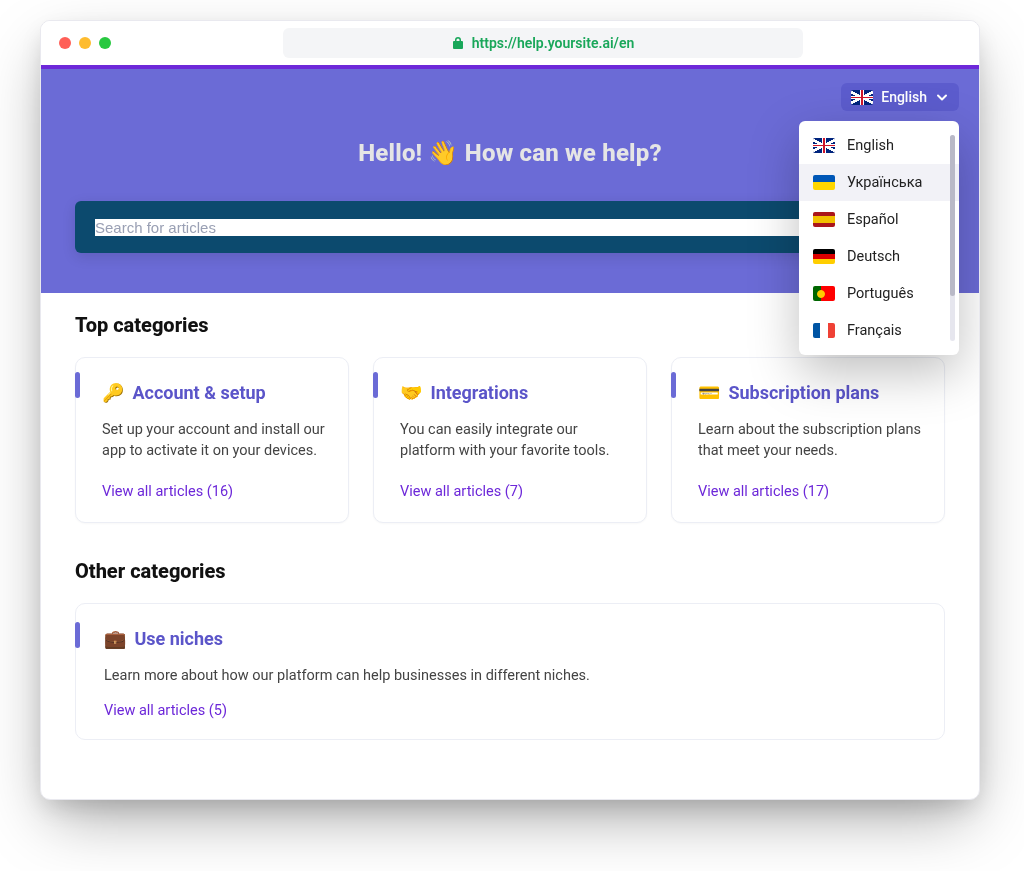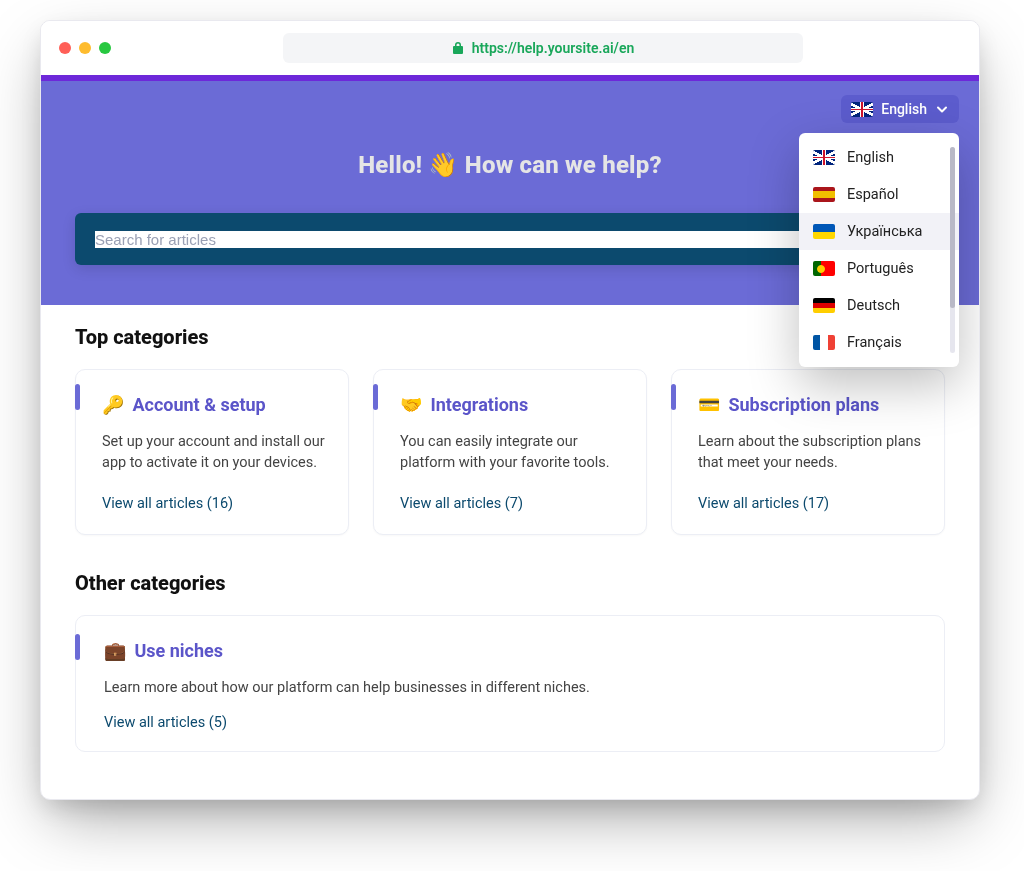--- a/index.html
+++ b/index.html
@@ -17,26 +17,26 @@
     left: 40px; top: 20px;
     width: 940px; height: 780px;
     border-radius: 10px;
     overflow: hidden;
     background: #fff;
     box-shadow: 0 25px 60px -10px rgba(0,0,0,.35), 0 10px 25px -5px rgba(0,0,0,.15);
     border: 1px solid #e9e9ef;
   }
   
   .chrome {
-    height: 60px;
+    height: 48px;
     background: #ffffff;
     display: flex;
     align-items: center;
     padding: 0 18px;
-    border-bottom: 6px solid #6d28d9;
+    border-bottom: 4px solid #6d28d9;
   }
   .traffic { display:flex; gap:8px; margin-right: 14px;}
   .dot { width:12px; height:12px; border-radius:50%; }
   .dot.red { background:#ff5f57;}
   .dot.yellow{ background:#febc2e;}
   .dot.green{ background:#28c840;}
   .urlbar {
     margin: 0 auto;
     width: 520px;
     height: 30px;
@@ -178,21 +178,21 @@
     display:flex; align-items:center; gap:8px;
     font-size:18px; font-weight:700; color:#5b55c9;
     margin-bottom:16px;
   }
   .card-emoji{ font-size:18px; filter: saturate(1.05);}
   .card-desc{
     font-size:14.5px; color:#444; line-height:1.45;
     margin-bottom:16px;
     min-height:48px;
   }
-  .card-link{ font-size:14.5px; color:#0c4a6e;}
+  .card-link{ font-size:14.5px; color:#6d28d9;}
 
   .wide-cards{ display:flex; flex-direction:column; gap:22px;}
   .wide-card{
     background:#fff; border:1px solid #eceef5; border-radius:10px;
     position:relative; padding:24px 26px 20px 28px;
   }
   .wide-card::before{
     content:""; position:absolute; left:-1px; top:18px;
     width:5px; height:26px; background:#6b6bd6; border-radius:3px;
   }
@@ -229,35 +229,35 @@
           </svg>
       </span>
     </div>
 
     <div class="lang-menu">
       <div class="lang-scroll">
         <div class="lang-item">
           <span class="flag flag-uk"></span>
           <span>English</span>
         </div>
-        <div class="lang-item">
-          <span class="flag flag-es"></span>
-          <span>Español</span>
-        </div>
         <div class="lang-item hover">
           <span class="flag flag-ua"></span>
           <span>Українська</span>
         </div>
         <div class="lang-item">
+          <span class="flag flag-es"></span>
+          <span>Español</span>
+        </div>
+        <div class="lang-item">
+          <span class="flag flag-de"></span>
+          <span>Deutsch</span>
+        </div>
+        <div class="lang-item">
           <span class="flag flag-pt"></span>
           <span>Português</span>
-        </div>
-        <div class="lang-item">
-          <span class="flag flag-de"></span>
-          <span>Deutsch</span>
         </div>
         <div class="lang-item">
           <span class="flag flag-fr"></span>
           <span>Français</span>
         </div>
         <div class="lang-scrollbar">
           <div class="lang-thumb"></div>
         </div>
       </div>
     </div>

